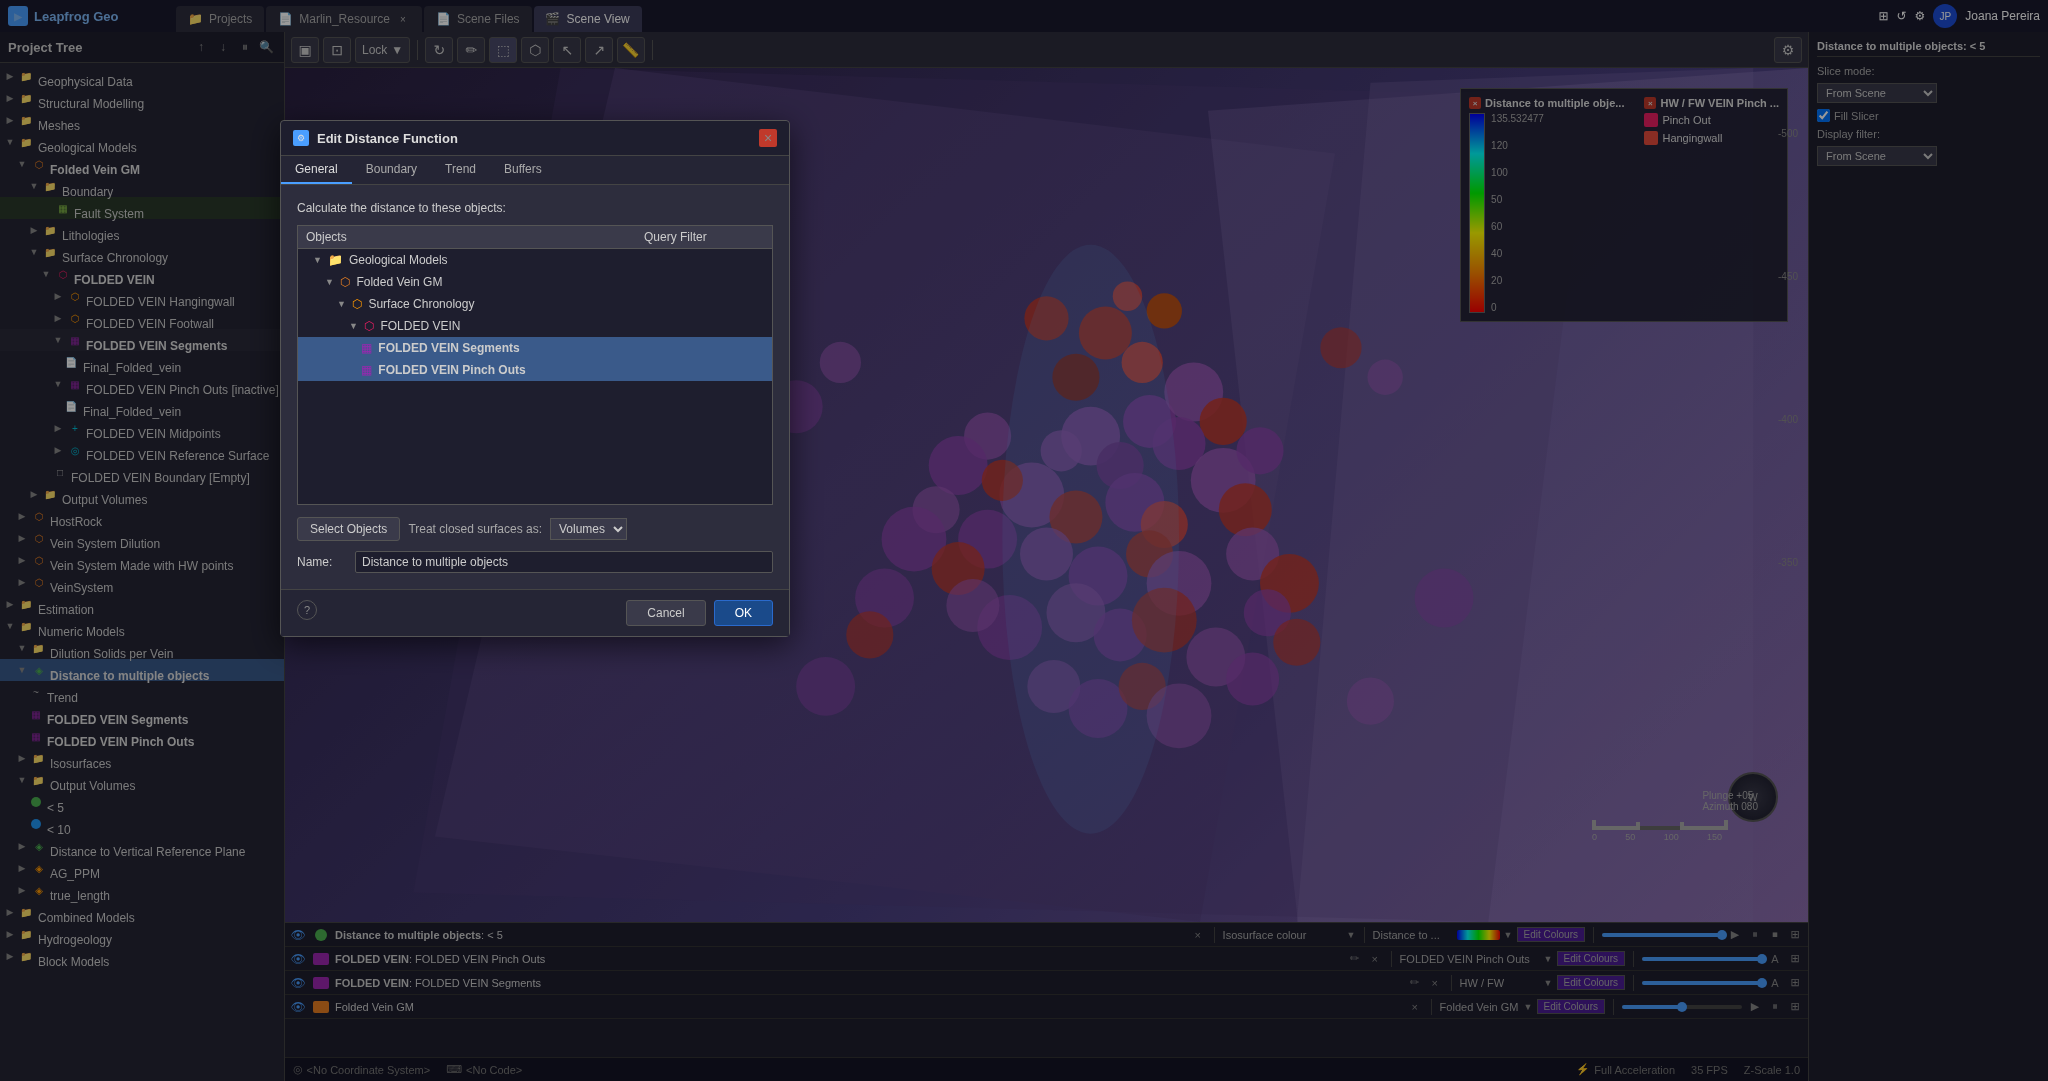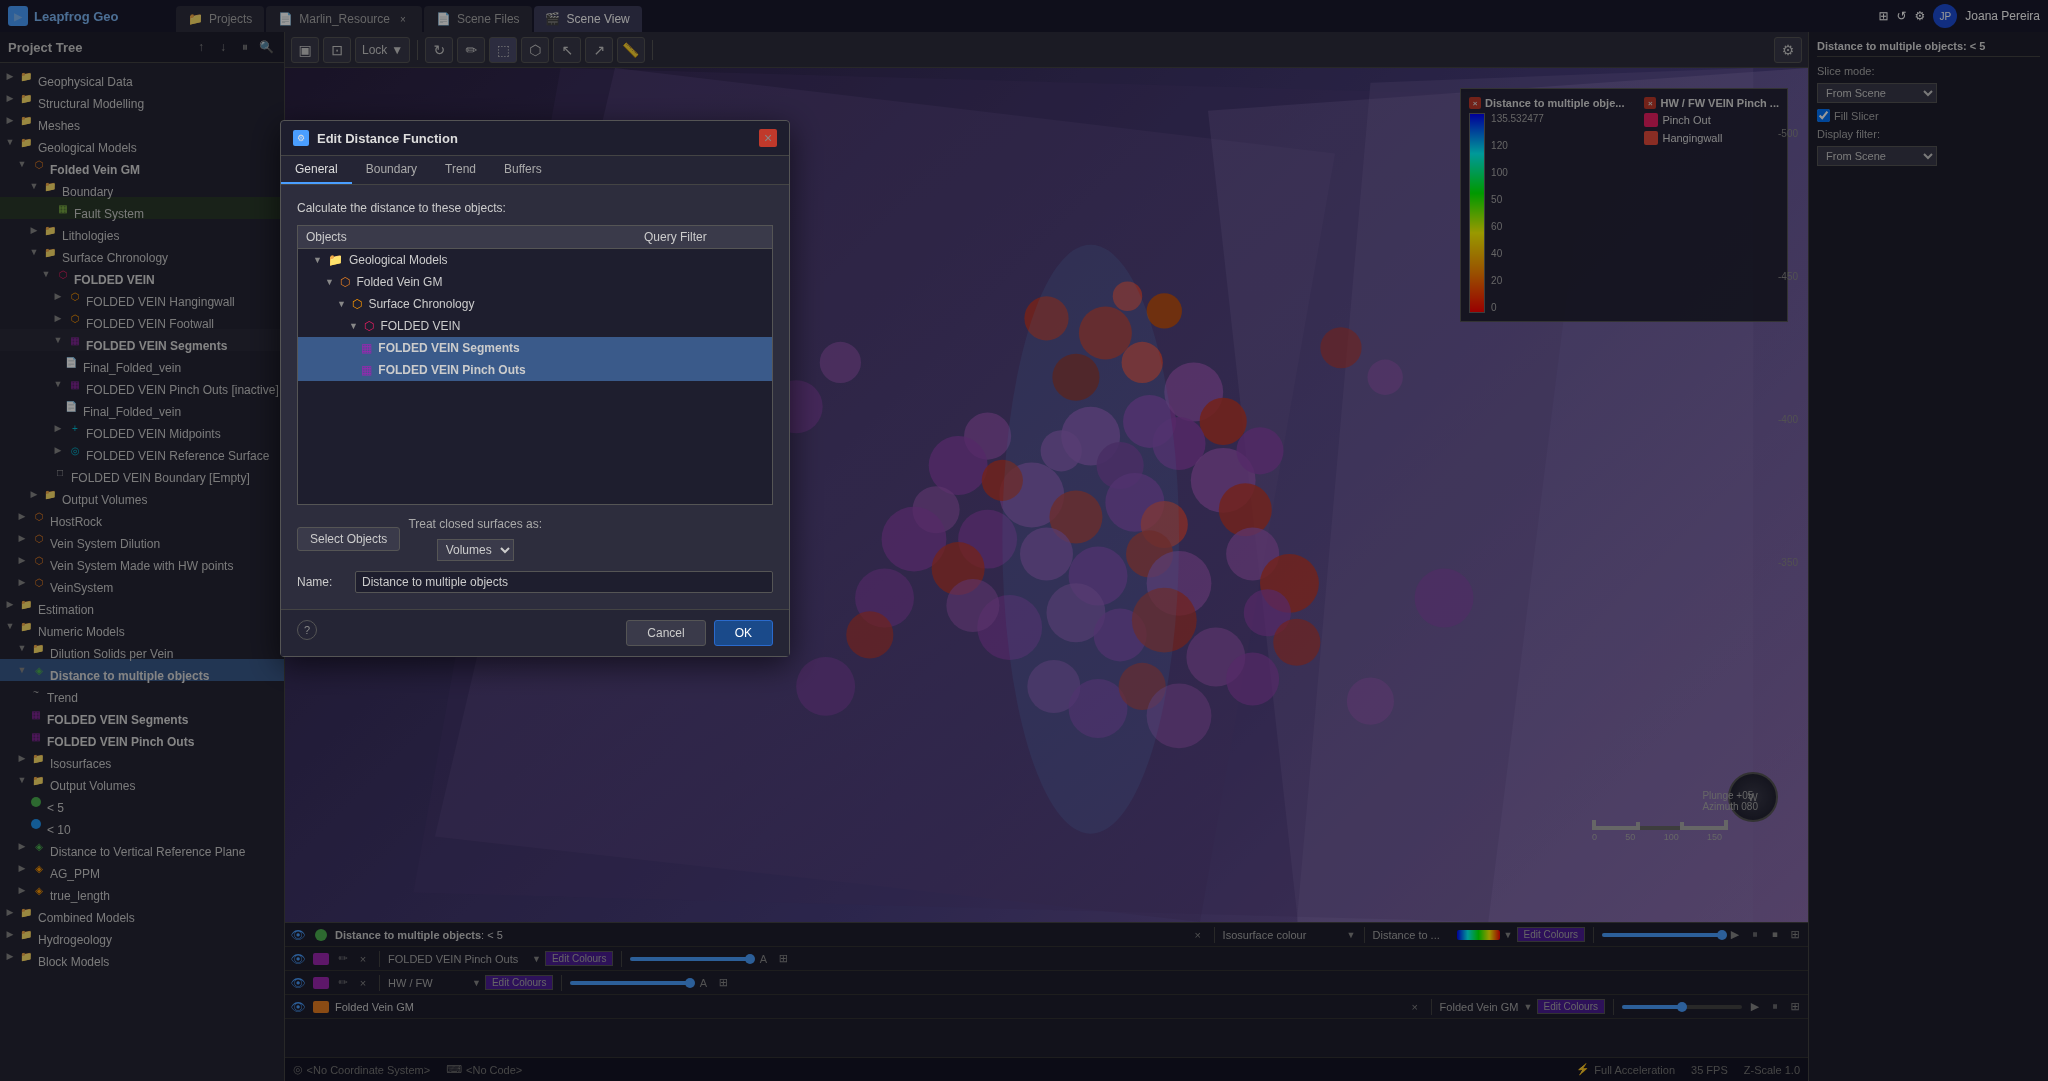--- a/index.html
+++ b/index.html
@@ -110,21 +110,21 @@
     .modal-tree-header { display: flex; background: #3a3a4a; padding: 4px 8px; font-size: 12px; color: #ccc; border-bottom: 1px solid #555; }
     .modal-tree-header .col1 { flex: 1; }
     .modal-tree-header .col2 { width: 120px; }
     .modal-tree-item { display: flex; align-items: center; height: 22px; padding: 0 4px; cursor: pointer; gap: 3px; }
     .modal-tree-item.selected { background: #3a5a8a; }
     .modal-bottom { margin-top: 12px; display: flex; align-items: center; gap: 8px; }
     .select-objects-btn { padding: 4px 12px; background: #3a3a4a; border: 1px solid #555; color: #ccc; font-size: 12px; cursor: pointer; border-radius: 3px; }
     .modal-name-row { display: flex; align-items: center; gap: 8px; margin-top: 10px; }
     .modal-name-label { font-size: 12px; color: #ccc; min-width: 50px; }
     .modal-name-input { flex: 1; background: #1e1e2e; border: 1px solid #555; color: #ccc; font-size: 12px; padding: 3px 6px; border-radius: 2px; }
-    .modal-closed-surfaces { display: flex; align-items: center; gap: 8px; color: #aaa; font-size: 12px; flex-direction: column; }
+    .modal-closed-surfaces { display: flex; align-items: center; gap: 8px; color: #aaa; font-size: 12px; }
     .modal-closed-select { background: #3a3a4a; border: 1px solid #555; color: #ccc; font-size: 12px; padding: 2px 4px; }
     #modal-footer { display: flex; justify-content: flex-end; gap: 8px; padding: 10px 16px; border-top: 1px solid #444; background: #252535; }
     .btn-cancel { padding: 5px 20px; background: #3a3a4a; border: 1px solid #555; color: #ccc; font-size: 12px; cursor: pointer; border-radius: 3px; }
     .btn-ok { padding: 5px 20px; background: #1a4a8a; border: 1px solid #2a6acc; color: #fff; font-size: 12px; cursor: pointer; border-radius: 3px; }
     .help-icon { width: 20px; height: 20px; border-radius: 50%; border: 1px solid #555; display: flex; align-items: center; justify-content: center; font-size: 11px; color: #888; cursor: pointer; }
 
     
     ::-webkit-scrollbar { width: 6px; height: 6px; }
     ::-webkit-scrollbar-track { background: #1a1a2a; }
     ::-webkit-scrollbar-thumb { background: #555; border-radius: 3px; }
@@ -632,20 +632,21 @@
             <span class="action-btn">⏹</span>
             <span class="action-btn">⊞</span>
           </div>
         </div>
 
         <div class="bottom-row">
           <span class="visibility-btn">👁</span>
           <span class="item-icon">
               <span style="width:16px;height:12px;background:#9c27b0;display:inline-block;border-radius:2px;"></span>
             </span>
+          <span class="item-label"><span class="bold">FOLDED VEIN</span>: FOLDED VEIN Pinch Outs</span>
           <span class="edit-btn">✏</span>
           <span class="delete-btn">×</span>
           <div style="width:1px;height:16px;background:#444;margin:0 4px;"></div>
           <span style="font-size:11px;color:#aaa;min-width:140px;">FOLDED VEIN Pinch Outs</span>
           <span class="dropdown-arrow">▼</span>
           <button class="edit-colours-btn">Edit Colours</button>
           <div style="width:1px;height:16px;background:#444;margin:0 4px;"></div>
           <div class="slider-container">
             <div class="slider-track">
               <div class="slider-fill" style="width:100%;"></div>
@@ -656,20 +657,21 @@
             <span class="action-btn">A</span>
             <span class="action-btn">⊞</span>
           </div>
         </div>
 
         <div class="bottom-row">
           <span class="visibility-btn">👁</span>
           <span class="item-icon">
               <span style="width:16px;height:12px;background:#9c27b0;display:inline-block;border-radius:2px;"></span>
             </span>
+          <span class="item-label"><span class="bold">FOLDED VEIN</span>: FOLDED VEIN Segments</span>
           <span class="edit-btn">✏</span>
           <span class="delete-btn">×</span>
           <div style="width:1px;height:16px;background:#444;margin:0 4px;"></div>
           <span style="font-size:11px;color:#aaa;min-width:80px;">HW / FW</span>
           <span class="dropdown-arrow">▼</span>
           <button class="edit-colours-btn">Edit Colours</button>
           <div style="width:1px;height:16px;background:#444;margin:0 4px;"></div>
           <div class="slider-container">
             <div class="slider-track">
               <div class="slider-fill" style="width:100%;"></div>

